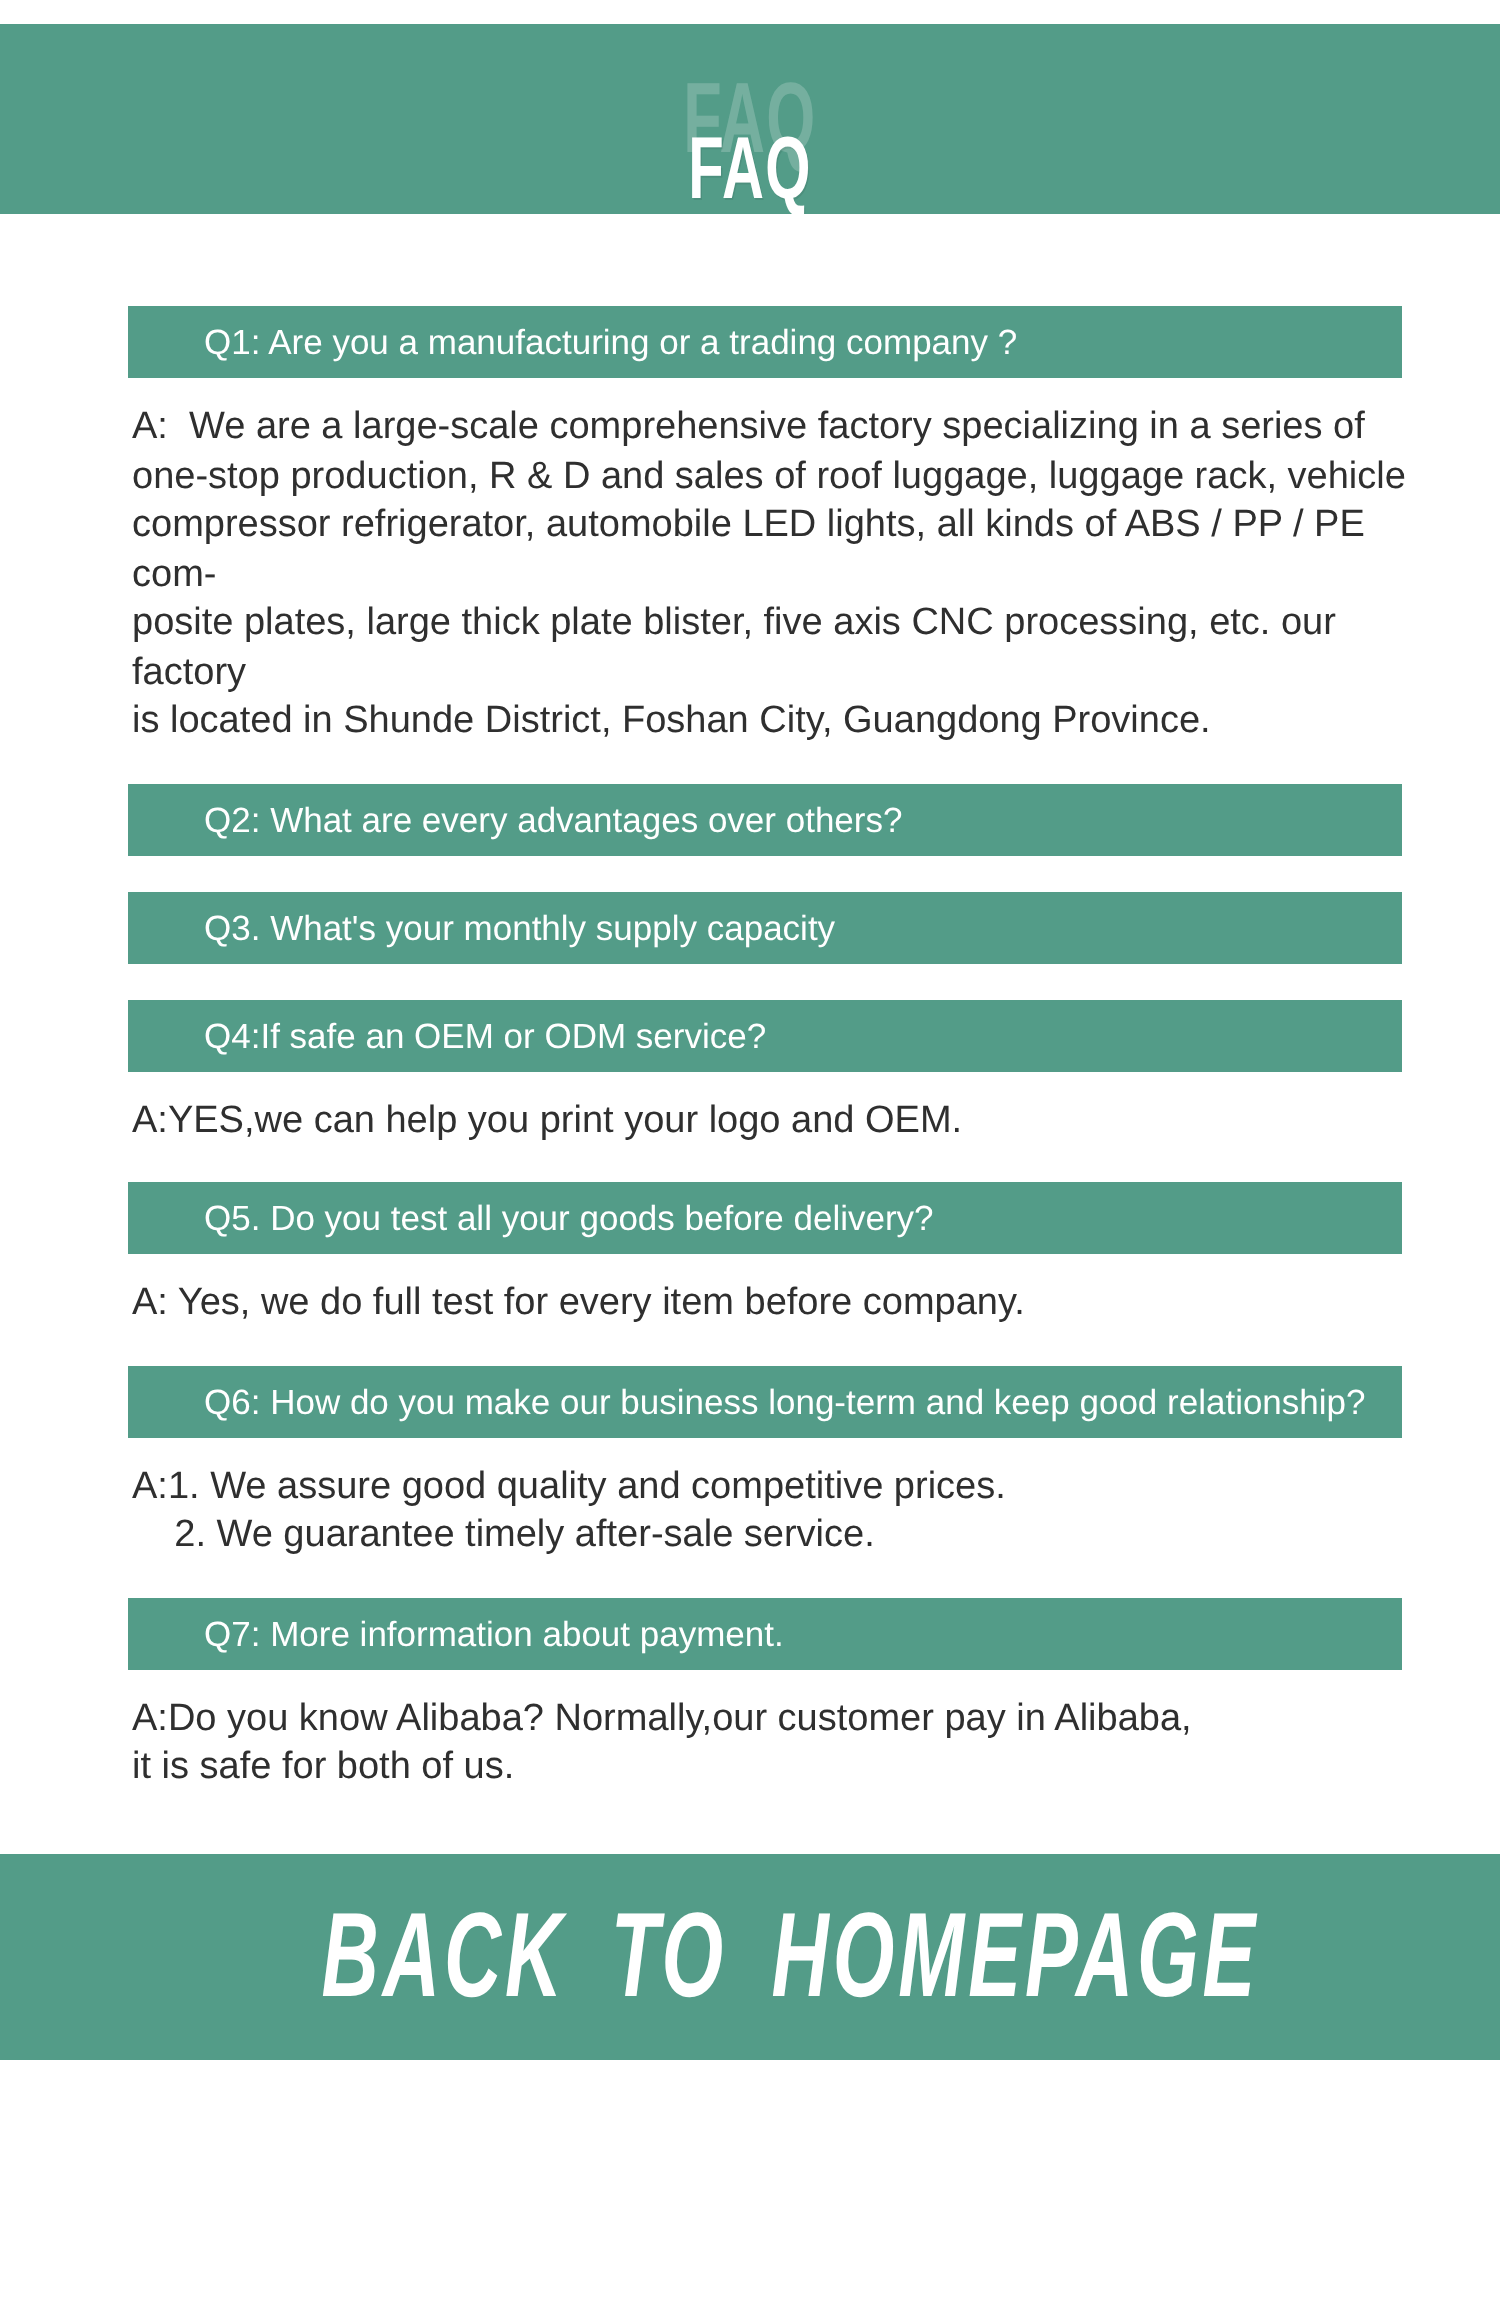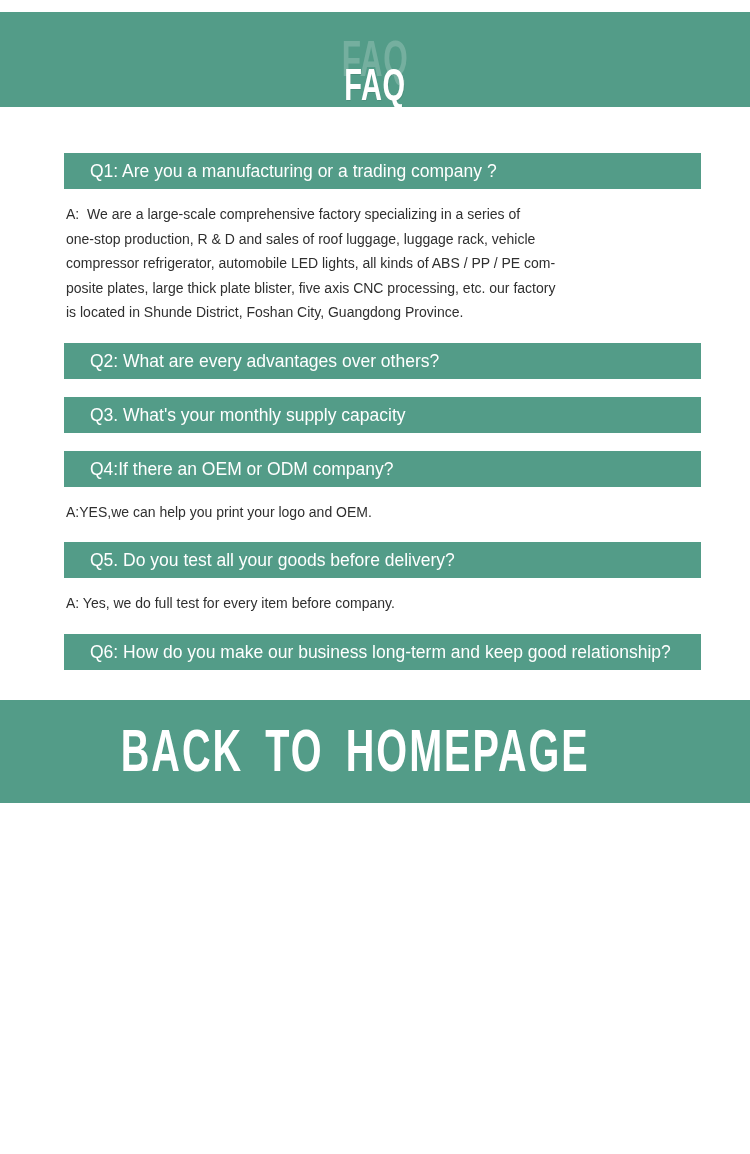--- a/index.html
+++ b/index.html
@@ -49,42 +49,43 @@
 
   
   .faq-list{display:block;}
   .qbar{
     margin:18px 49px 0 64px;
     height:36px;
     line-height:36px;
     background:var(--accent);
     color:var(--bar-text);
     font-size:17.5px;
-    padding-left:26px;
+    padding-left:38px;
     overflow:hidden;
     white-space:nowrap;
   }
   .faq-section:first-child .qbar{margin-top:46px;}
   .answer{
     margin:13px 40px 0 66px;
-    font-size:14px;
+    font-size:19px;
     line-height:24.5px;
     color:var(--text);
     white-space:pre-wrap;
   }
 
   
   .footer-banner{
     margin-top:30px;
     height:103px;
     background:var(--accent);
     display:flex;
     align-items:center;
-    justify-content:flex-start;
+    justify-content:flex-end;
     cursor:pointer;
+    font-style:italic;
   }
   .footer-label{
     font-size:60px;
     font-weight:bold;
     color:#ffffff;
     line-height:1;
     letter-spacing:3px;
     word-spacing:14px;
     transform:scaleX(0.66);
     transform-origin:center;
@@ -112,31 +113,38 @@
 
   <section class="faq-section">
     <div class="qbar">Q2: What are every advantages over others?</div>
   </section>
 
   <section class="faq-section">
     <div class="qbar">Q3. What's your monthly supply capacity</div>
   </section>
 
   <section class="faq-section">
-    <div class="qbar">Q4:If there an OEM or ODM company?</div>
+    <div class="qbar">Q4:If safe an OEM or ODM service?</div>
     <p class="answer">A:YES,we can help you print your logo and OEM.</p>
   </section>
 
   <section class="faq-section">
     <div class="qbar">Q5. Do you test all your goods before delivery?</div>
     <p class="answer">A: Yes, we do full test for every item before company.</p>
   </section>
 
   <section class="faq-section">
     <div class="qbar">Q6: How do you make our business long-term and keep good relationship?</div>
+    <p class="answer">A:1. We assure good quality and competitive prices.
+    2. We guarantee timely after-sale service.</p>
   </section>
 
+  <section class="faq-section">
+    <div class="qbar">Q7: More information about payment.</div>
+    <p class="answer">A:Do you know Alibaba? Normally,our customer pay in Alibaba,
+it is safe for both of us.</p>
+  </section>
 
 </main>
 
 <footer class="footer-banner">
   <span class="footer-label">BACK TO HOMEPAGE</span>
 </footer>
 
 </body></html>

